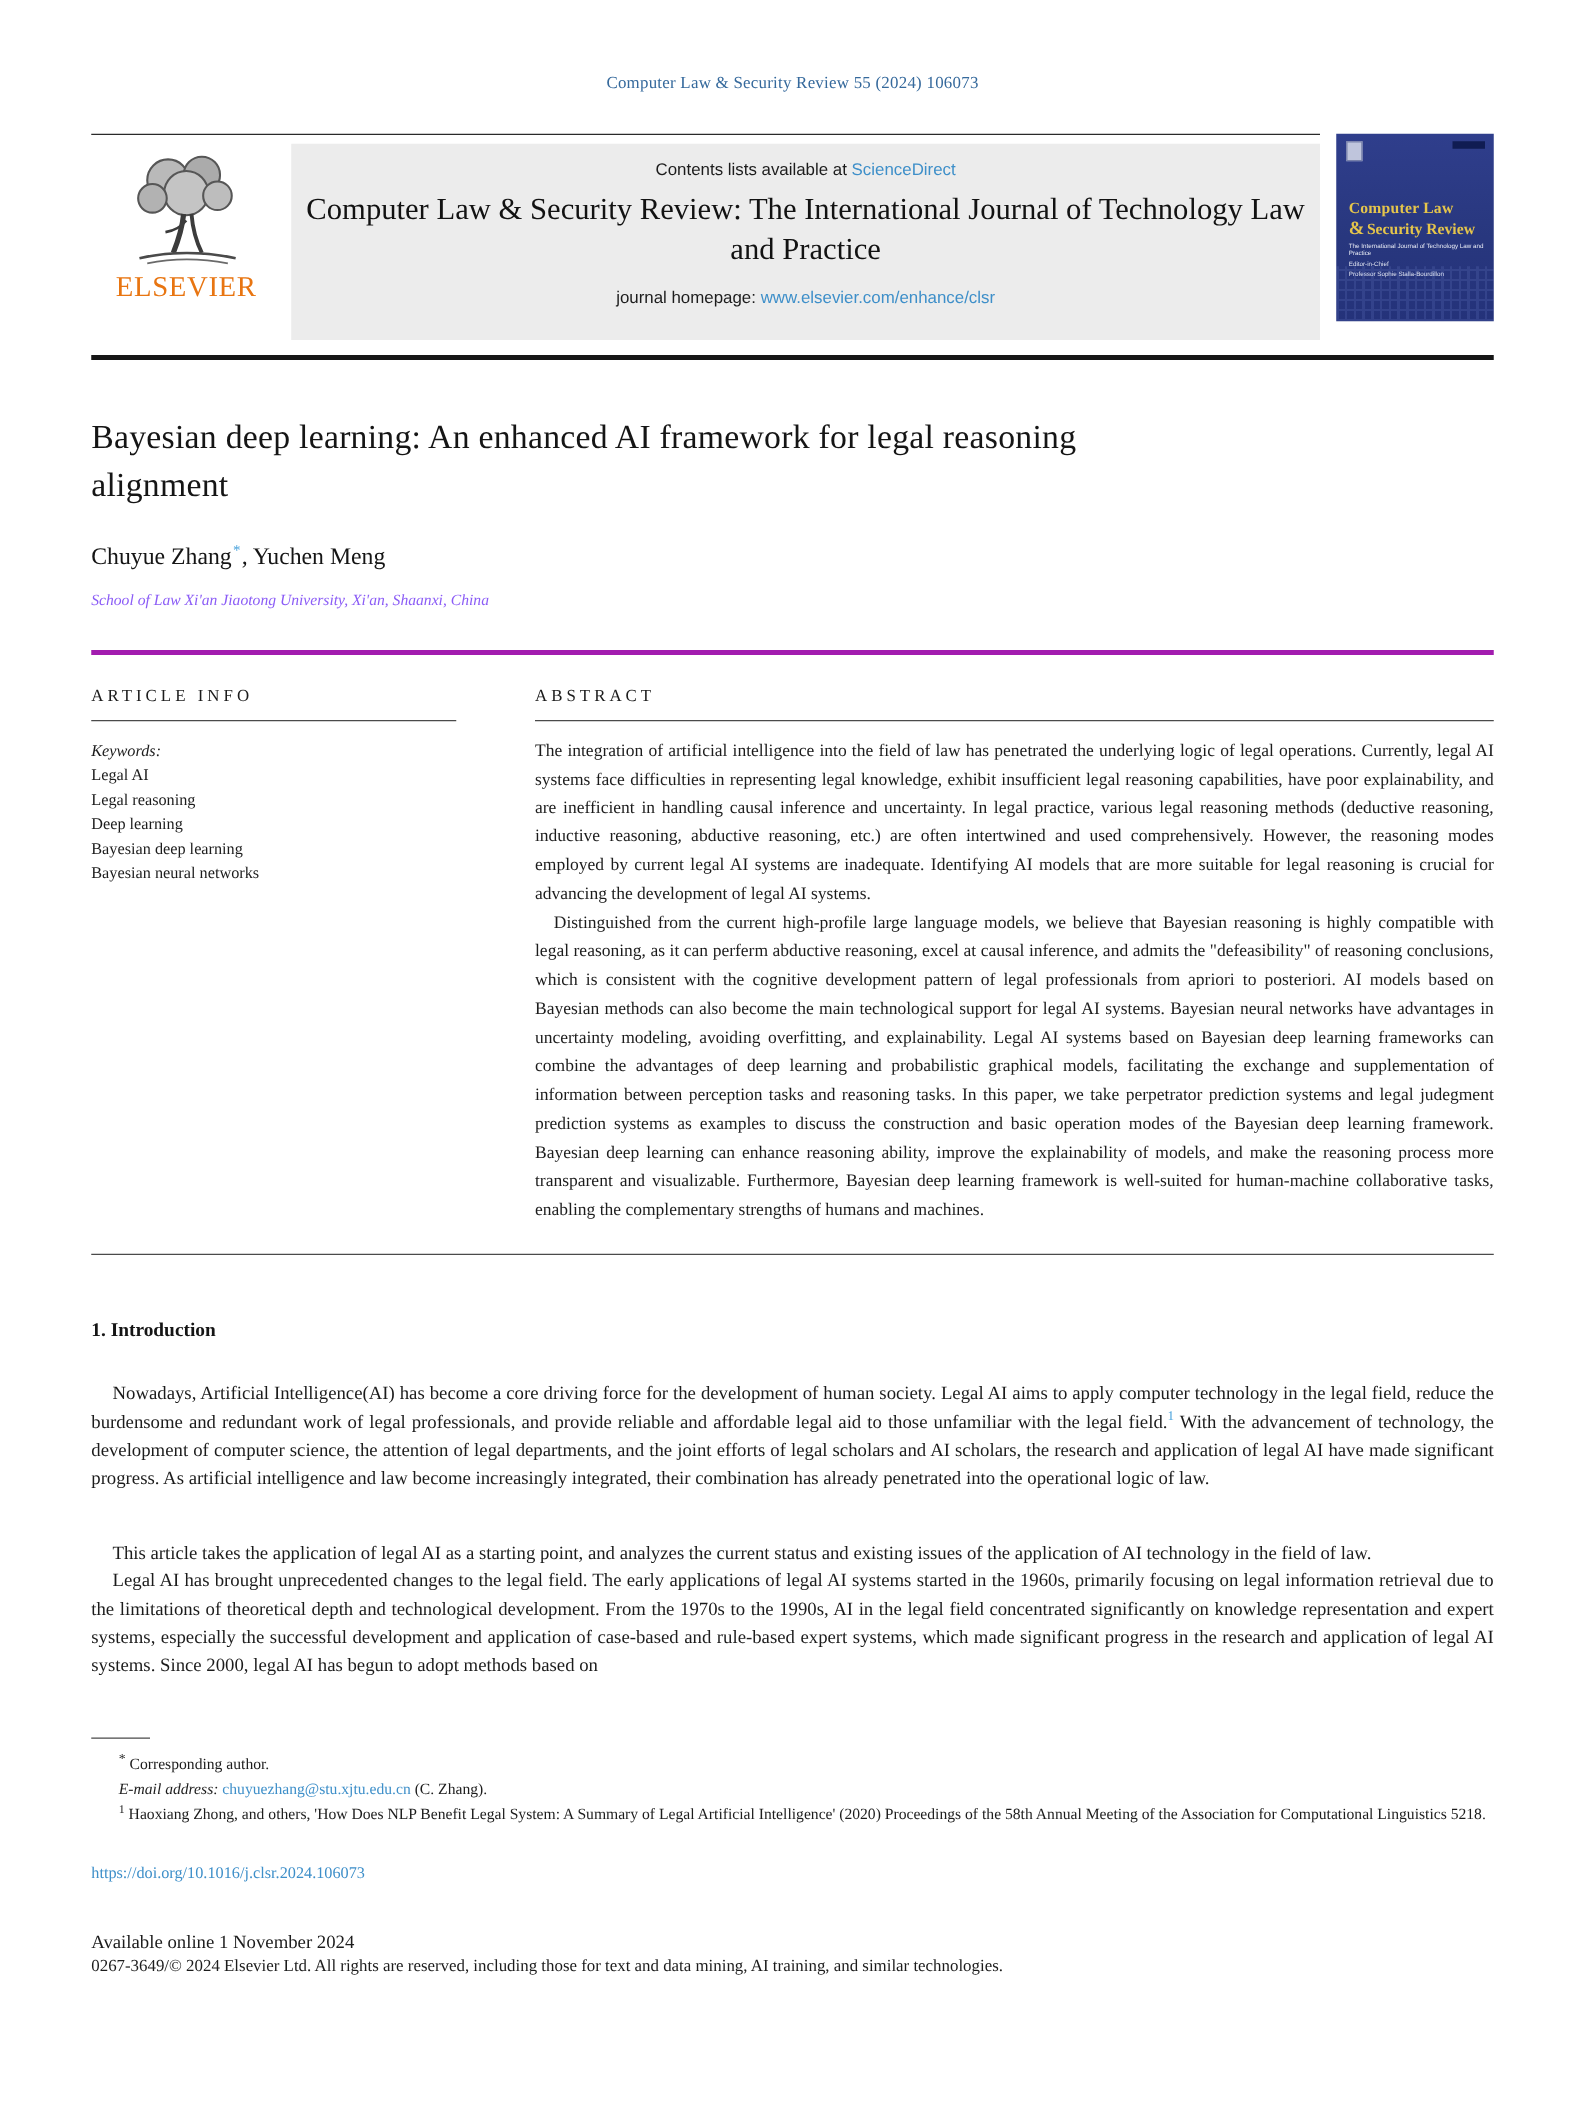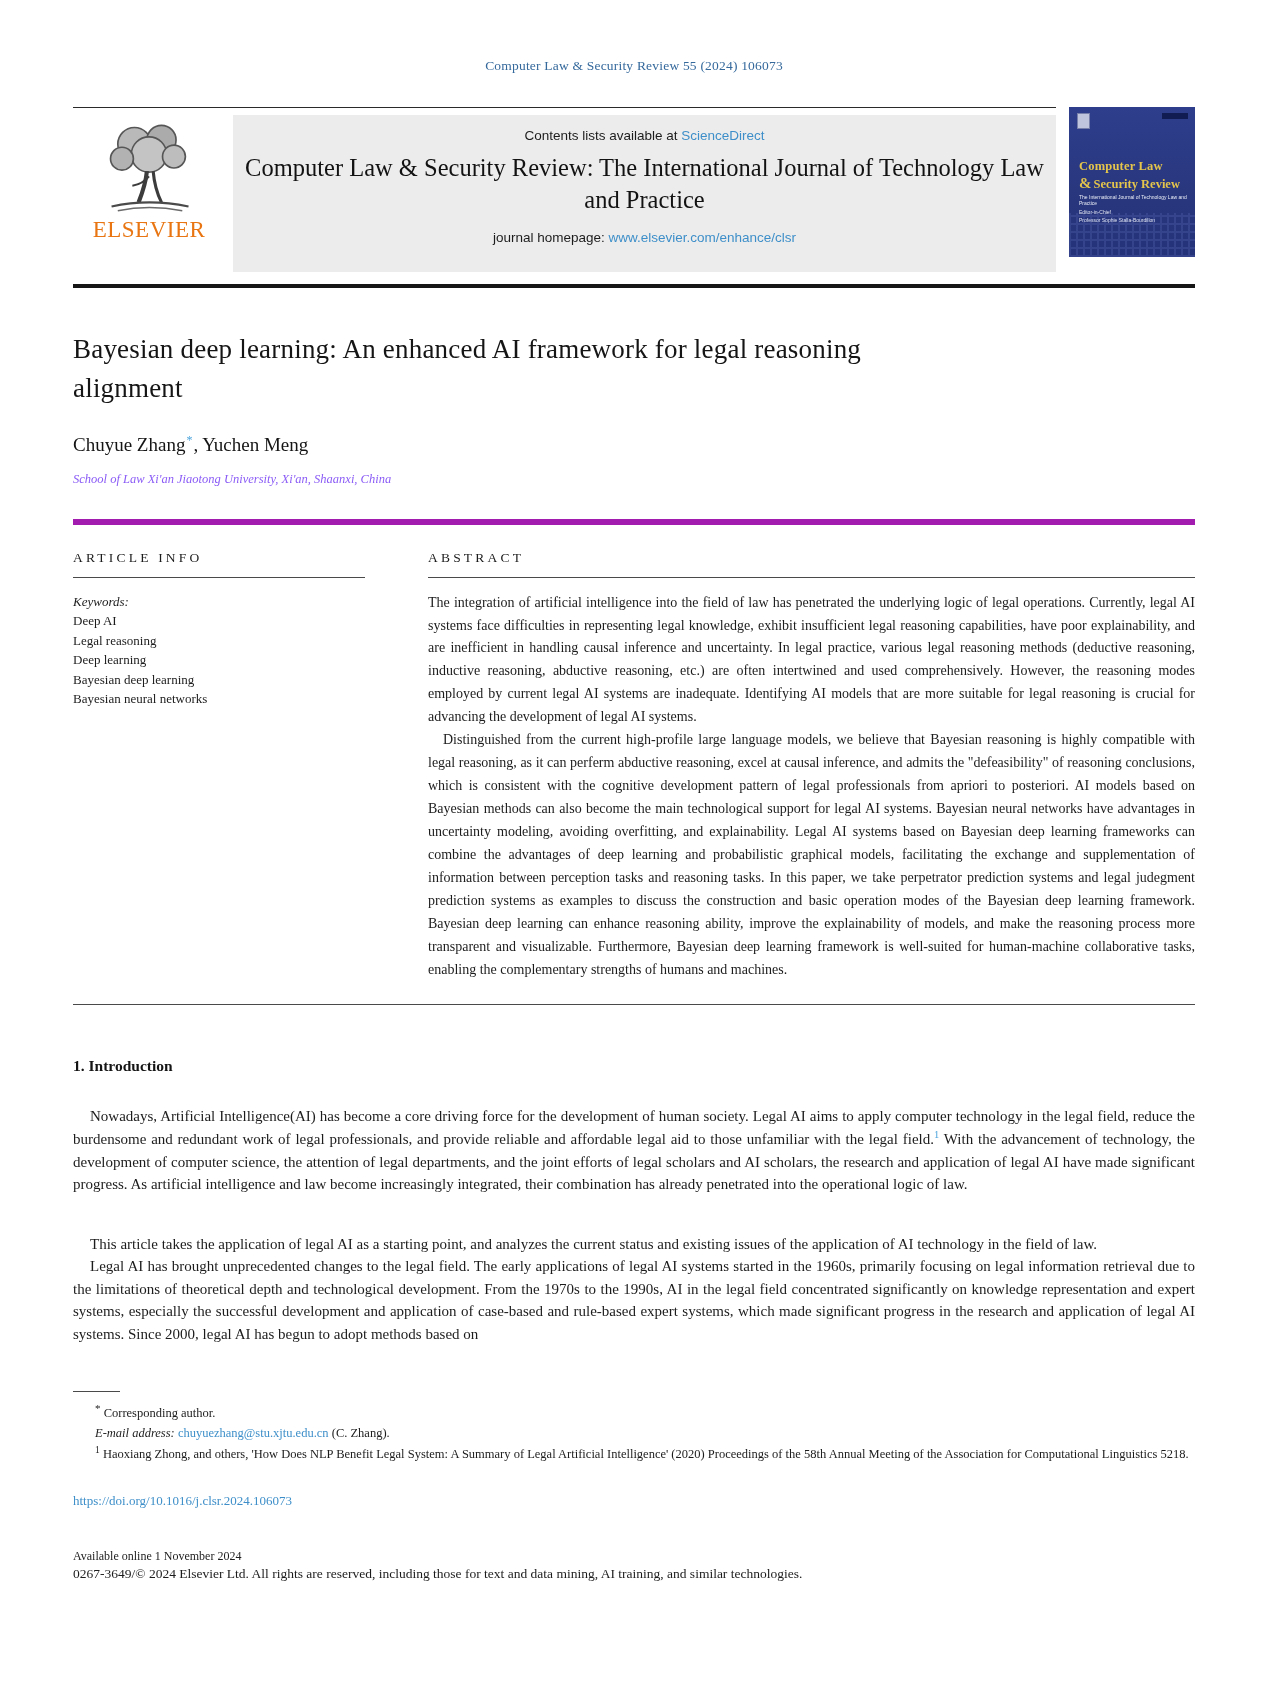--- a/index.html
+++ b/index.html
@@ -76,21 +76,21 @@
   .article-title {
     font-size: 27px; font-weight: 400; line-height: 1.43; color: #151515;
     margin-top: 42px; max-width: 850px; letter-spacing: 0.2px;
   }
   .authors { margin-top: 26px; font-size: 19px; color: #151515; }
   .authors sup { font-size: 12px; color: #4aa3dc; margin: 0 1px; }
   .affiliation { margin-top: 15px; font-size: 12.5px; font-style: italic; color: #8b5cf6; }
 
   
   .info-abs {
-    display: flex; margin-top: 32px; border-top: 6px solid #a21caf;
+    display: flex; margin-top: 32px; border-top: 4px solid #a21caf;
     padding-top: 25px; padding-bottom: 22px; border-bottom: 1px solid #4a4a4a;
   }
   .info-col { width: 292px; flex: 0 0 auto; }
   .abs-col { flex: 1; margin-left: 63px; }
   .sec-heading {
     font-size: 13.5px; letter-spacing: 3.2px; color: #1c1c1c;
     padding-bottom: 11px; border-bottom: 1px solid #4a4a4a; font-weight: 400;
   }
   .keywords { margin-top: 14px; font-size: 13px; line-height: 1.5; }
   .keywords-label { font-style: italic; }
@@ -107,21 +107,21 @@
   .col sup.ref { font-size: 10.5px; color: #4aa3dc; }
 
   
   .footnote-rule { width: 47px; border-top: 1px solid #4a4a4a; margin-top: 46px; }
   .footnotes { margin-top: 8px; font-size: 12.5px; line-height: 1.6; }
   .footnotes .fn-indent { padding-left: 22px; }
   .footnotes .fn-star { color: #1c1c1c; font-size: 11px; }
   .footnotes sup { font-size: 9.5px; }
   .fn-email-label { font-style: italic; }
   .doi-line { margin-top: 28px; font-size: 13px; }
-  .available-line { margin-top: 40px; font-size: 12px; }
+  .available-line { margin-top: 40px; font-size: 15px; }
   .copyright-line { font-size: 13.5px; margin-top: 2px; }
 </style>
 </head>
 <body>
 
 <div class="page">
 
   <div class="journal-ref">Computer Law &amp; Security Review 55 (2024) 106073</div>
 
   <div class="header-row">
@@ -171,21 +171,21 @@
 
   <div class="authors"><span>Chuyue Zhang</span><sup>*</sup><span>, Yuchen Meng</span></div>
 
   <div class="affiliation">School of Law Xi'an Jiaotong University, Xi'an, Shaanxi, China</div>
 
   <div class="info-abs">
     <div class="info-col">
       <div class="sec-heading">ARTICLE INFO</div>
       <div class="keywords">
         <span class="keywords-label">Keywords:</span>
-        <span class="keyword-item">Deep AI</span>
+        <span class="keyword-item">Legal AI</span>
         <span class="keyword-item">Legal reasoning</span>
         <span class="keyword-item">Deep learning</span>
         <span class="keyword-item">Bayesian deep learning</span>
         <span class="keyword-item">Bayesian neural networks</span>
       </div>
     </div>
     <div class="abs-col">
       <div class="sec-heading">ABSTRACT</div>
       <div class="abs-text">
         <p>The integration of artificial intelligence into the field of law has penetrated the underlying logic of legal operations. Currently, legal AI systems face difficulties in representing legal knowledge, exhibit insufficient legal reasoning capabilities, have poor explainability, and are inefficient in handling causal inference and uncertainty. In legal practice, various legal reasoning methods (deductive reasoning, inductive reasoning, abductive reasoning, etc.) are often intertwined and used comprehensively. However, the reasoning modes employed by current legal AI systems are inadequate. Identifying AI models that are more suitable for legal reasoning is crucial for advancing the development of legal AI systems.</p>

